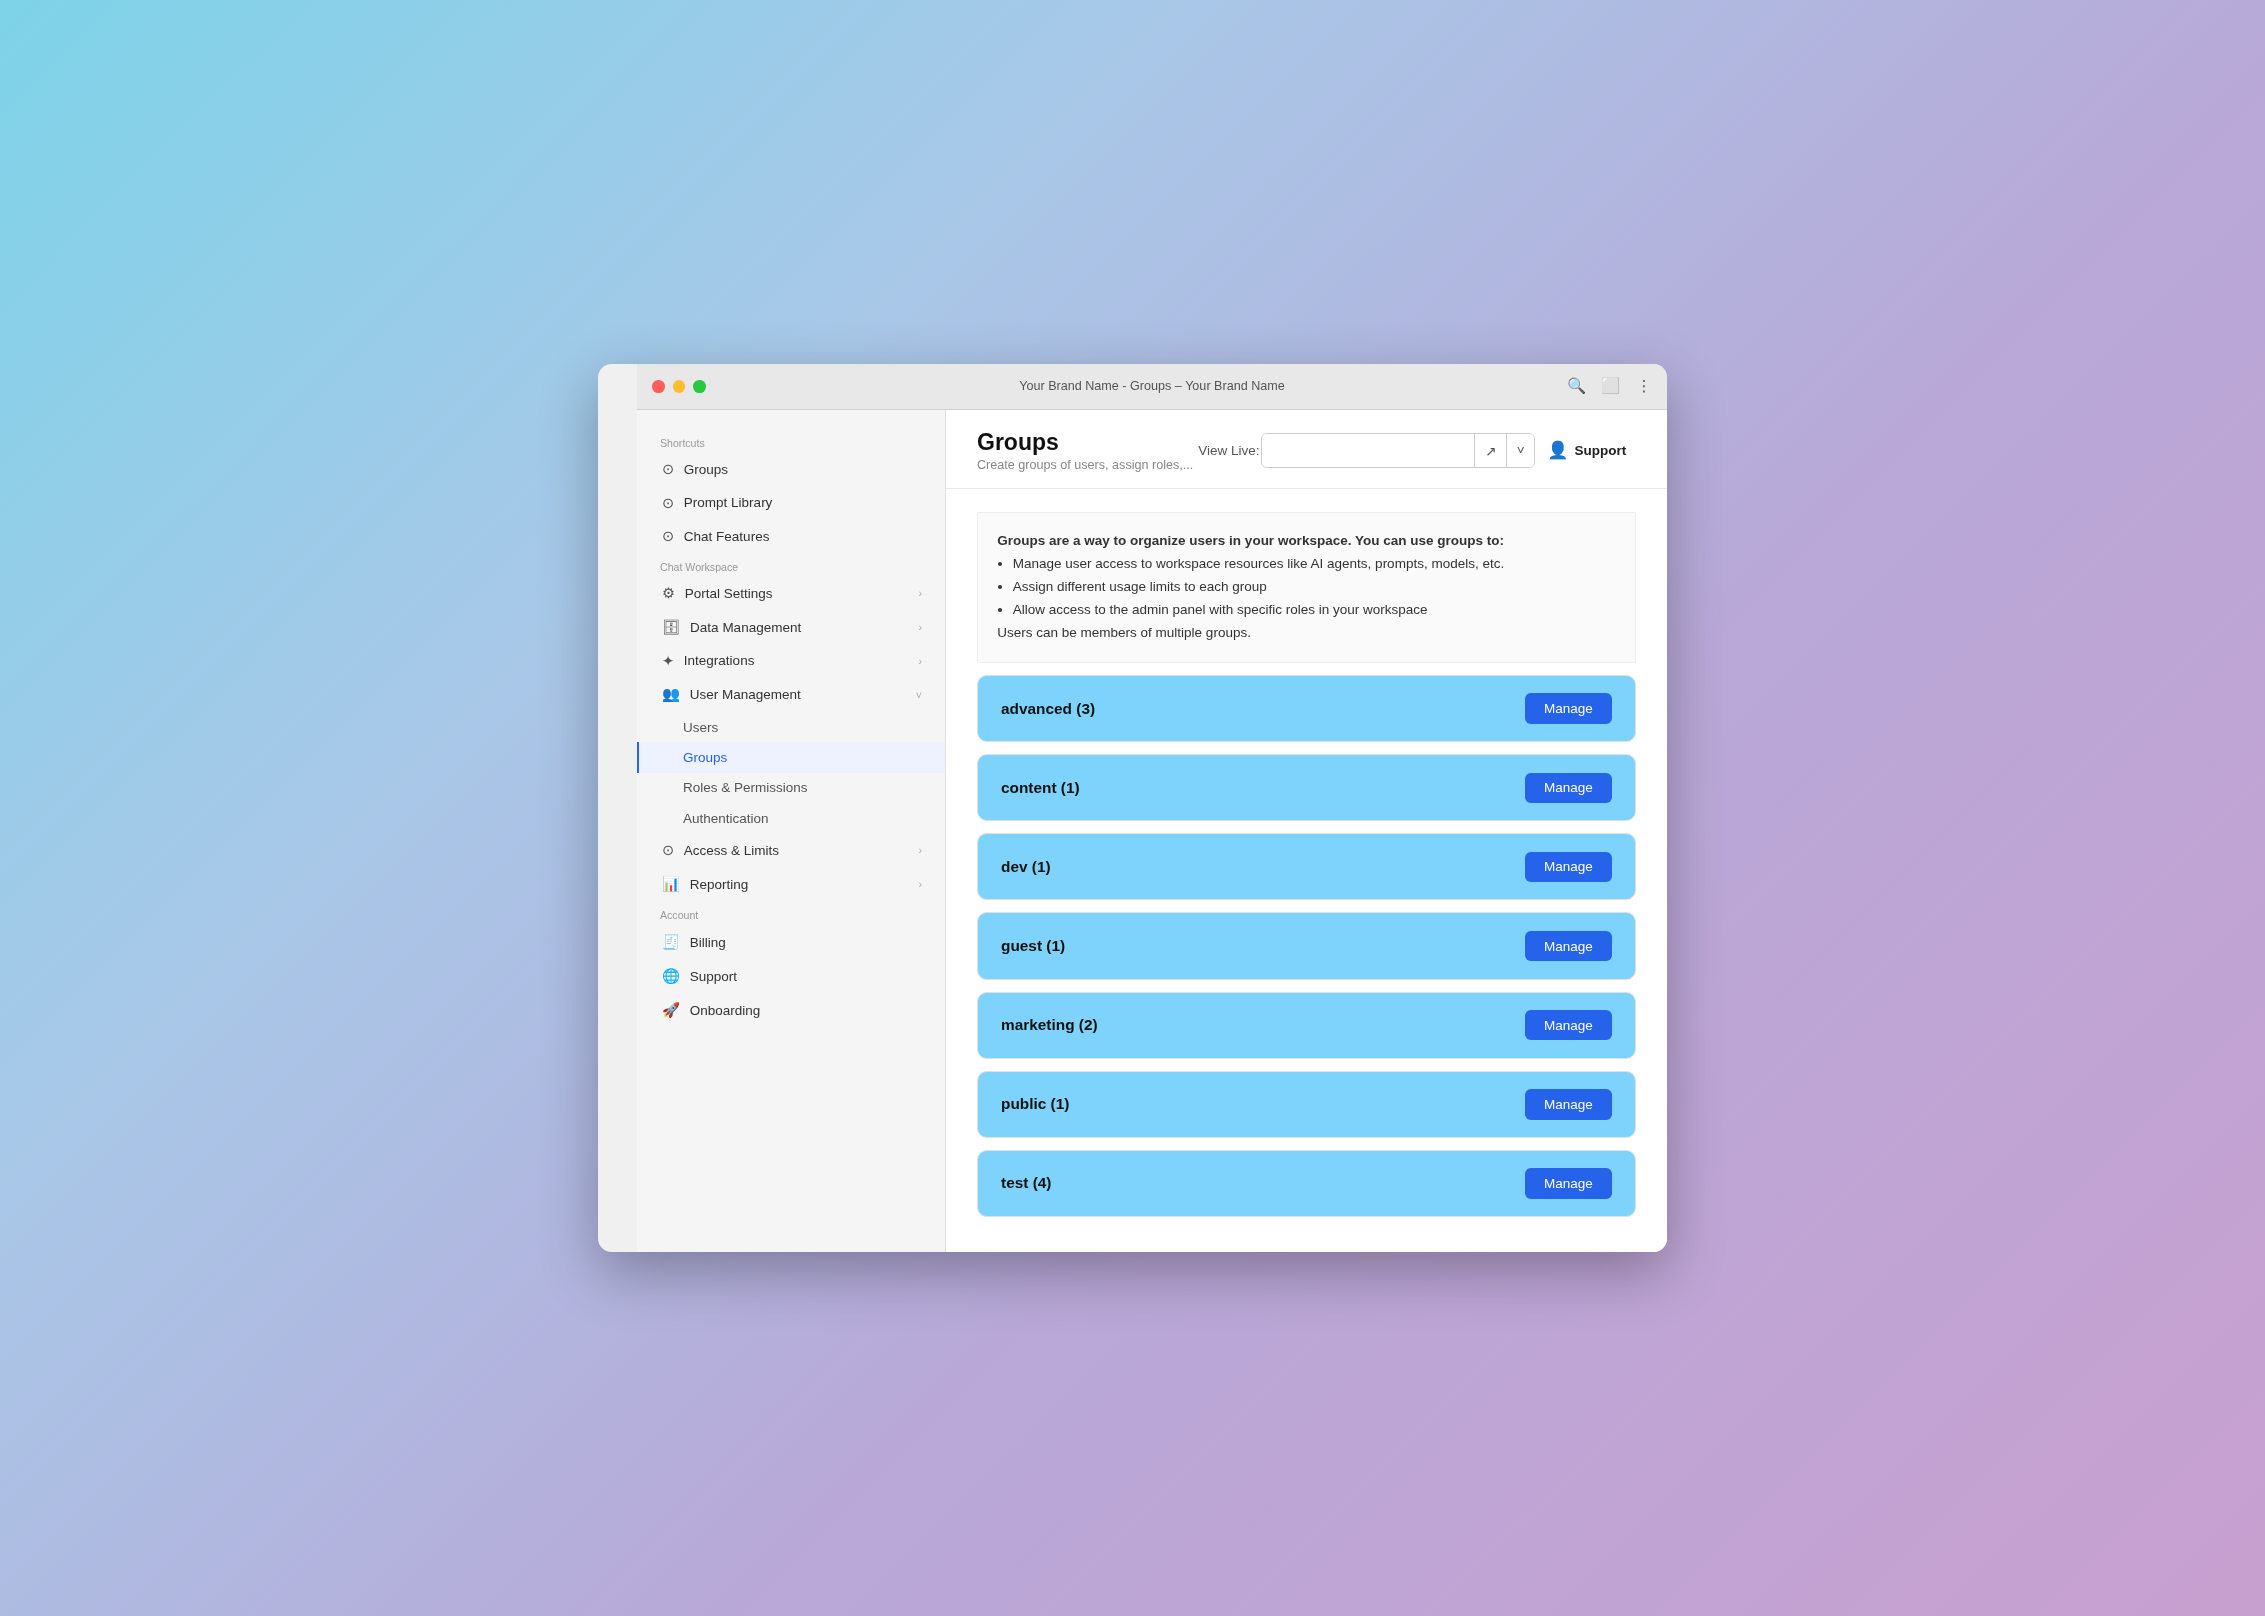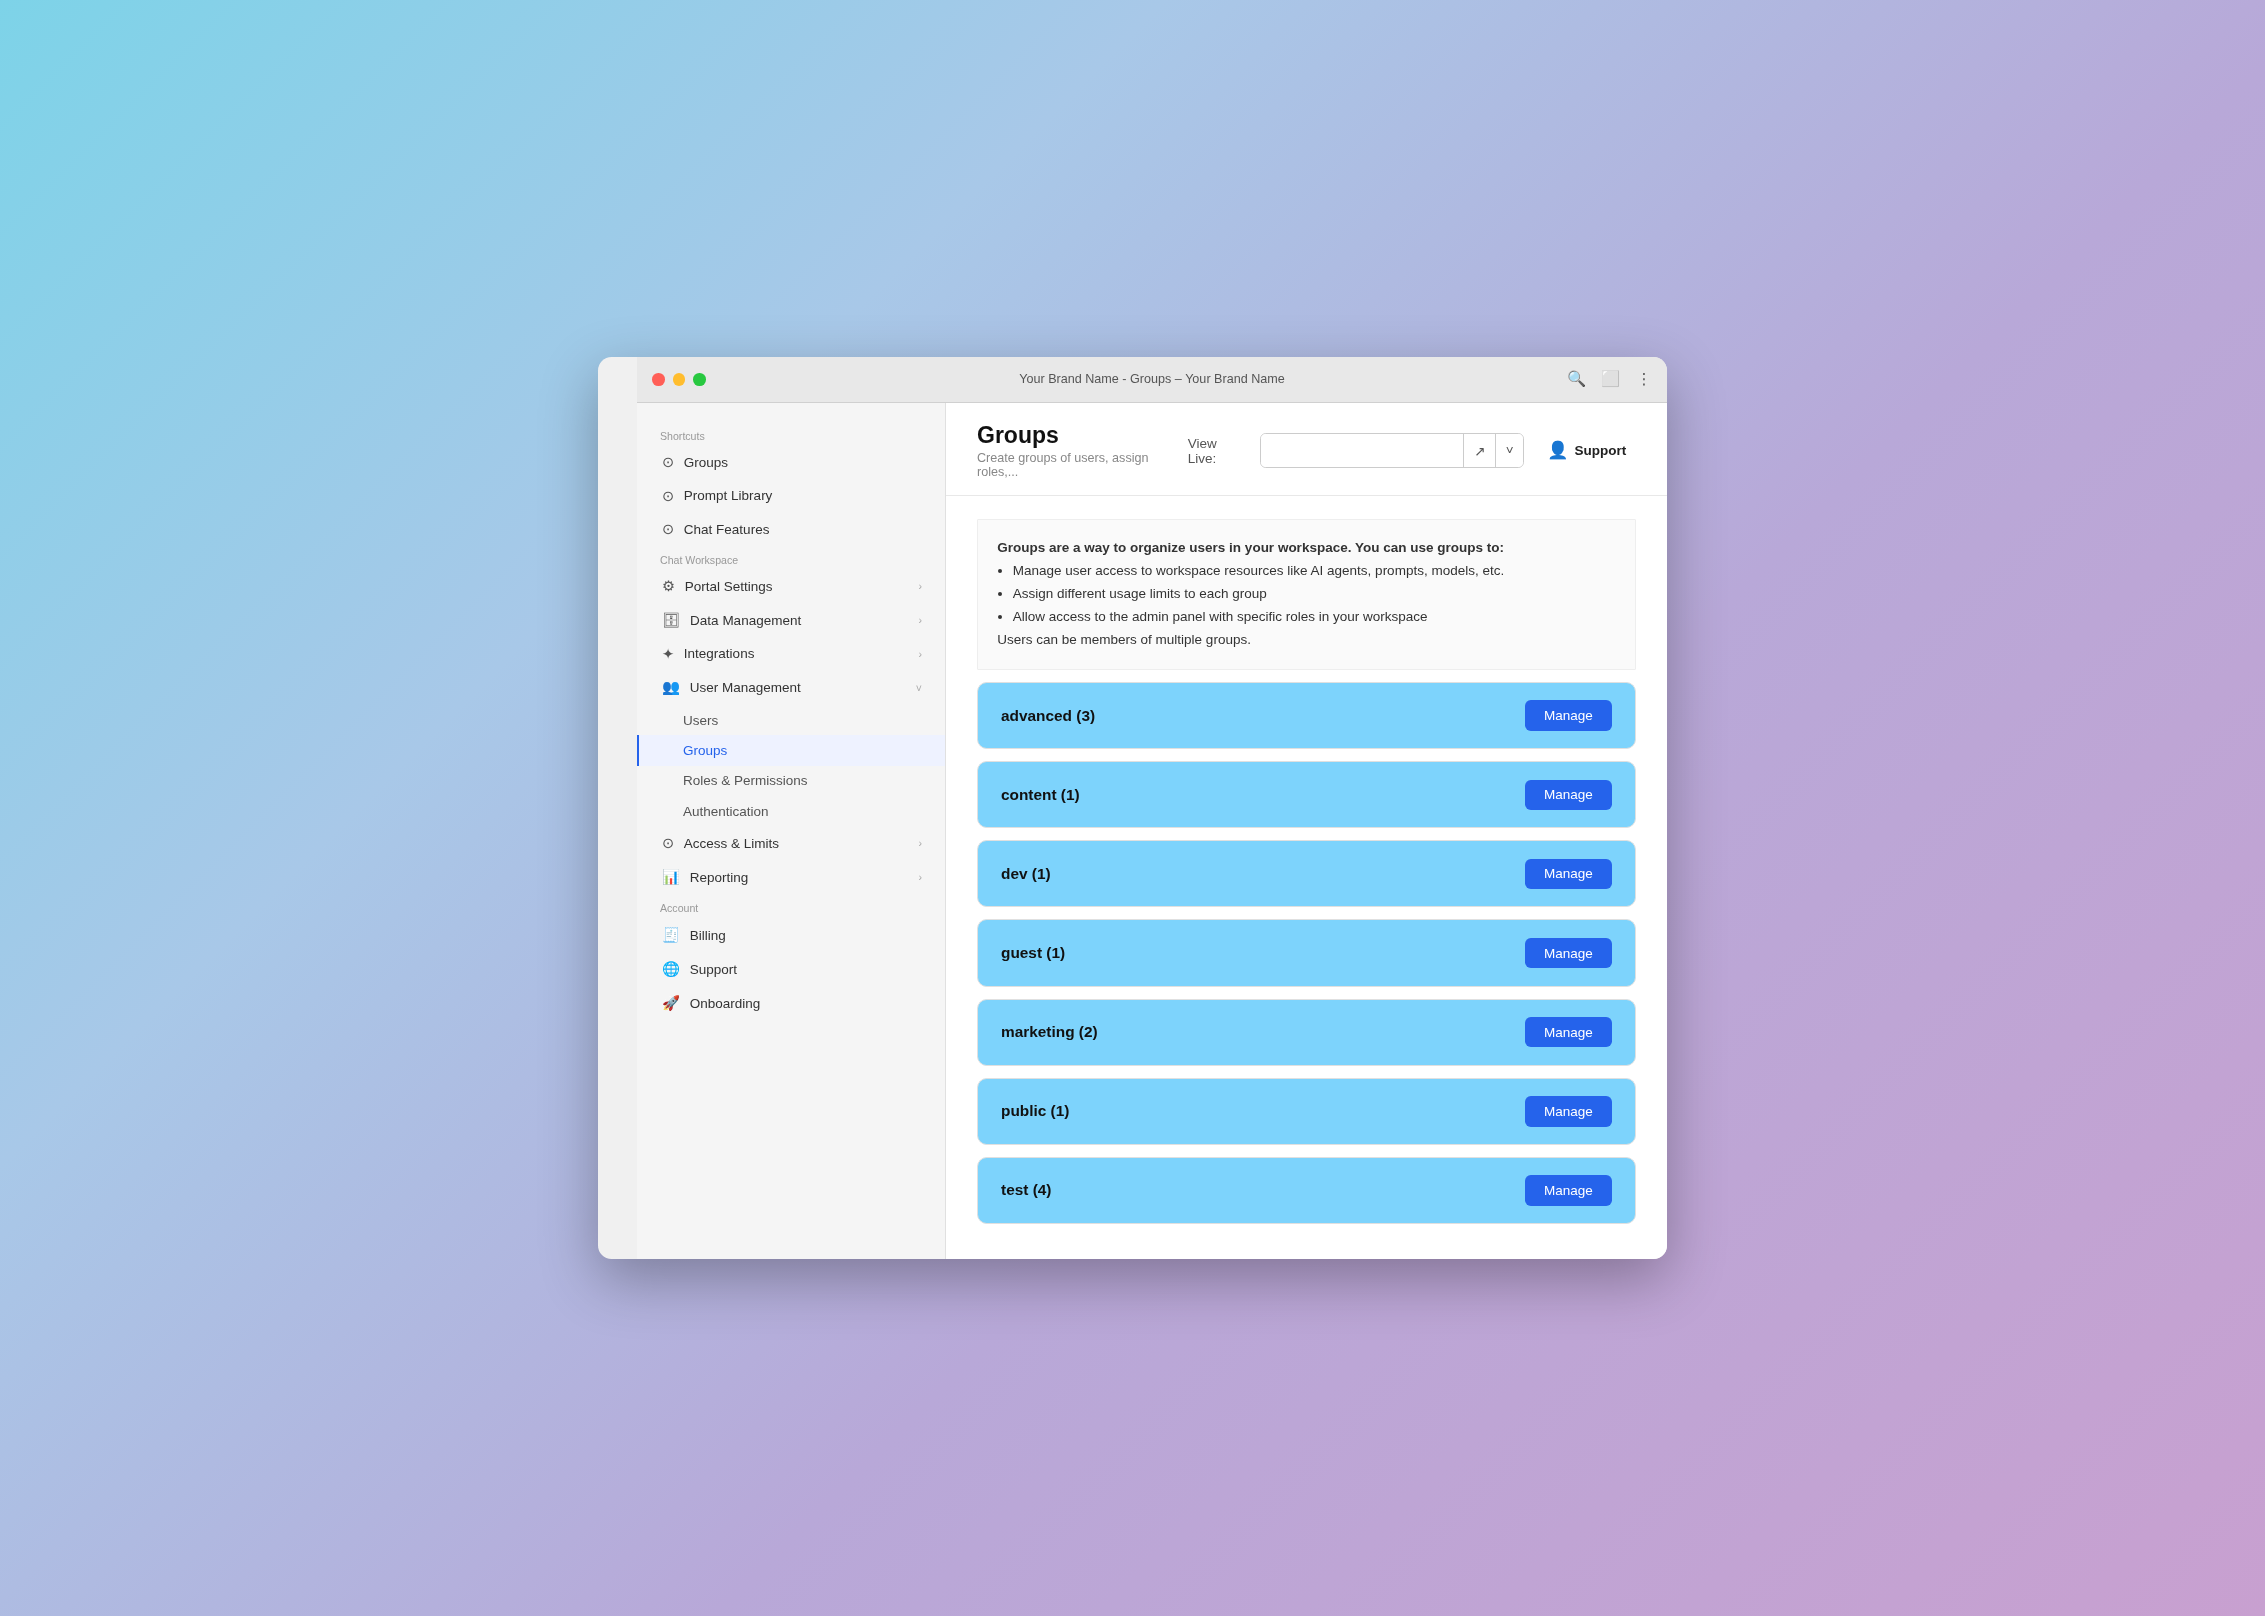--- a/index.html
+++ b/index.html
@@ -130,21 +130,21 @@
       color: #111;
     }
     .header-left p {
       font-size: 12.6px;
       color: #888;
       margin-top: 1.9px;
     }
     .header-right {
       display: flex;
       align-items: center;
-      gap: 13px;
+      gap: 2px;
     }
     .view-live-label {
       font-size: 13.5px;
       color: #555;
     }
     .view-live-input-group {
       display: flex;
       align-items: center;
       border: 1px solid #ccc;
       border-radius: 5.8px;

